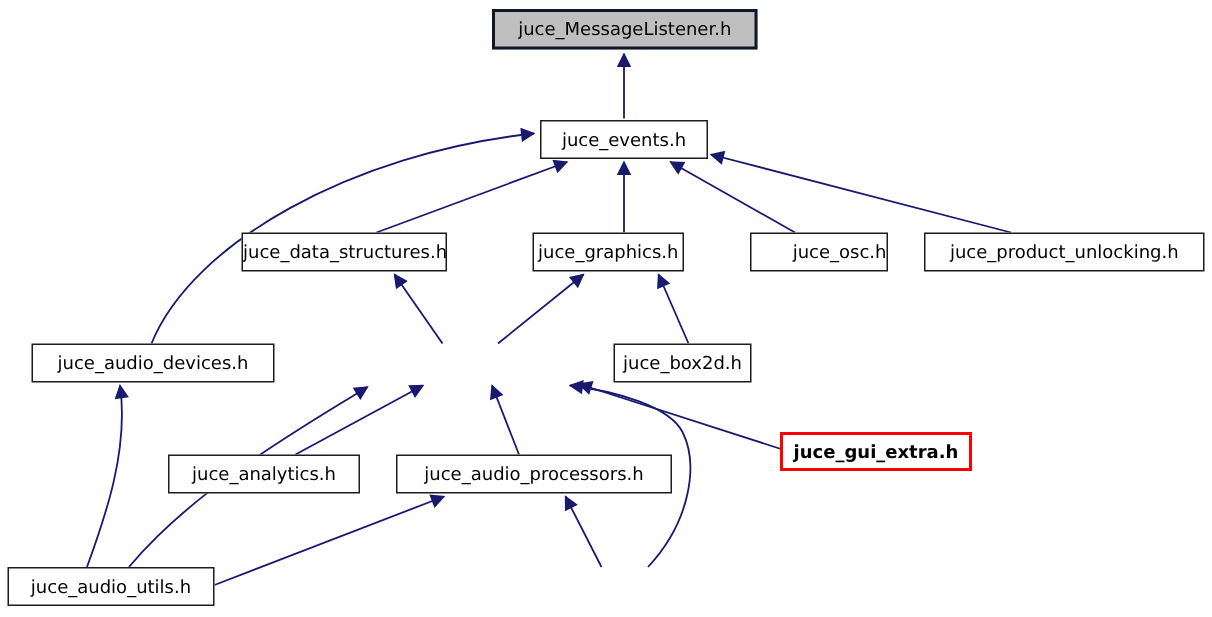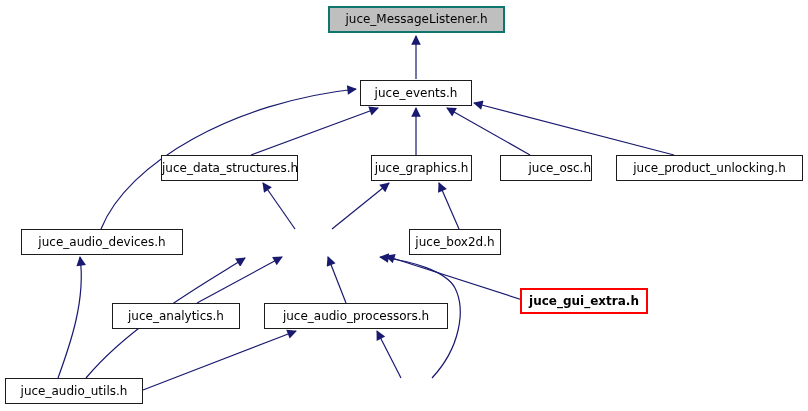--- a/index.html
+++ b/index.html
@@ -19,30 +19,30 @@
     color:#000000;
     font-size:12px;
     text-align:center;
     line-height:24px;
     height:26px;
     white-space:nowrap;
     cursor:pointer;
   }
   .node.highlight{
     background:#bfbfbf;
-    border:2px solid #0f766e;
+    border:2px solid #0f172a;
     height:27px;
     line-height:23px;
   }
   .node.alert{border:2px solid #ff0000;line-height:22px;}
   
   .n-messagelistener{left:328px;top:6px;width:177px;}
   .n-events{left:360px;top:80px;width:112px;}
   .n-datastructures{left:161px;top:155px;width:137px;}
-  .n-graphics{left:355px;top:155px;width:101px;margin-left:16px;}
+  .n-graphics{left:355px;top:155px;width:101px;}
   .n-osc{left:500px;top:155px;width:92px;text-align:right;}
   .n-productunlocking{left:616px;top:155px;width:187px;}
   .n-audiodevices{left:21px;top:229px;width:162px;}
   .n-guibasics{left:246px;top:229px;width:138px;}
   .n-box2d{left:409px;top:229px;width:92px;}
   .n-analytics{left:112px;top:303px;width:128px;}
   .n-audioprocessors{left:264px;top:303px;width:184px;}
   .n-guiextra{left:520px;top:288px;width:128px;font-weight:bold;}
   .n-audioutils{left:5px;top:378px;width:138px;}
   .n-audiopluginclient{left:322px;top:378px;width:196px;}

